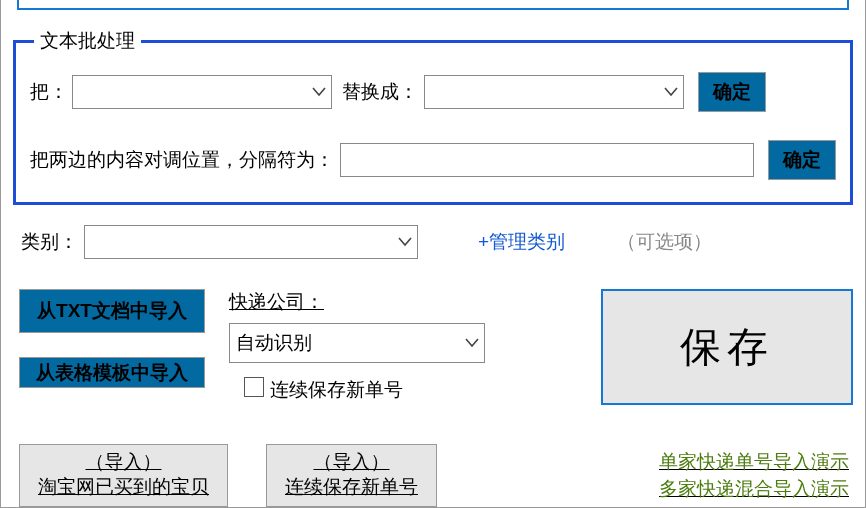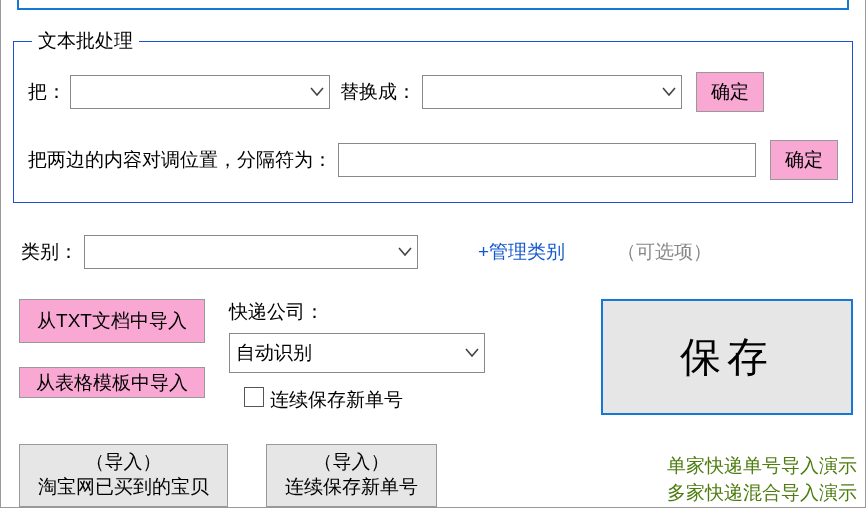--- a/index.html
+++ b/index.html
@@ -24,23 +24,23 @@
       height: 508px;
       position: relative;
     }
     .top-highlight {
       border: 2px solid #1578d4;
       height: 10px;
       margin: 0 4px 18px 4px;
       border-top: none;
     }
     fieldset.text-batch {
-      border: 1px solid #1d4ed8;
+      border: 3px solid #1d4ed8;
       padding: 18px 14px 22px 14px;
-      margin-bottom: 32px;
+      margin-bottom: 20px;
       position: relative;
     }
     fieldset.text-batch legend {
       padding: 0 6px;
       font-size: 19px;
       margin-left: 4px;
     }
     .row {
       display: flex;
       align-items: center;
@@ -75,30 +75,31 @@
       display: flex;
       align-items: center;
       justify-content: center;
       cursor: pointer;
     }
     .arrow svg {
       width: 14px;
       height: 10px;
     }
     .btn {
-      background: #f9a8d4;
+      background: #0369a1;
       border: 1px solid #999;
       height: 40px;
       padding: 0 14px;
       font-size: 19px;
       font-family: inherit;
       cursor: pointer;
       display: flex;
       align-items: center;
       justify-content: center;
+      font-weight: bold;
     }
     .textinput {
       border: 1px solid #888;
       height: 34px;
       padding: 0 6px;
       font-size: 19px;
       outline: none;
     }
     .row-category {
       display: flex;
@@ -150,25 +151,26 @@
     .checkbox {
       width: 20px;
       height: 20px;
       border: 1px solid #555;
       margin-right: 6px;
       background: #fff;
       cursor: pointer;
     }
     .bottom-row {
       display: flex;
-      align-items: flex-end;
+      align-items: center;
       position: absolute;
       bottom: 0;
       left: 12px;
-      right: 4px;
+      right: 12px;
+      text-decoration: underline;
     }
     .import-btn {
       background: #e6e6e6;
       border: 1px solid #999;
       padding: 4px 18px 6px 18px;
       font-size: 19px;
       font-family: inherit;
       cursor: pointer;
       text-align: center;
       line-height: 1.35;
@@ -236,21 +238,21 @@
     <span class="gray-text">（可选项）</span>
   </div>
 
   <div class="mid-section">
     <div class="left-col">
       <button class="btn" style="height:44px; padding:4px 16px;">从TXT文档中导入</button>
       <button class="btn" style="height:31px; padding:0 16px;">从表格模板中导入</button>
     </div>
 
     <div class="mid-col">
-      <span class="label" style="margin-bottom:8px;">快递公司：</span>
+      <span class="label" style="margin-bottom:8px;text-decoration:underline;">快递公司：</span>
       <div class="combo" style="width:256px; height:40px;">
         <input type="text" value="自动识别" style="">
         <div class="arrow">
           <svg viewBox="0 0 14 10">
               <path d="M1 1 L7 8 L13 1" stroke="#444" stroke-width="1.6" fill="none"></path>
             </svg>
         </div>
       </div>
       <div class="checkbox-row">
         <div class="checkbox"></div>

